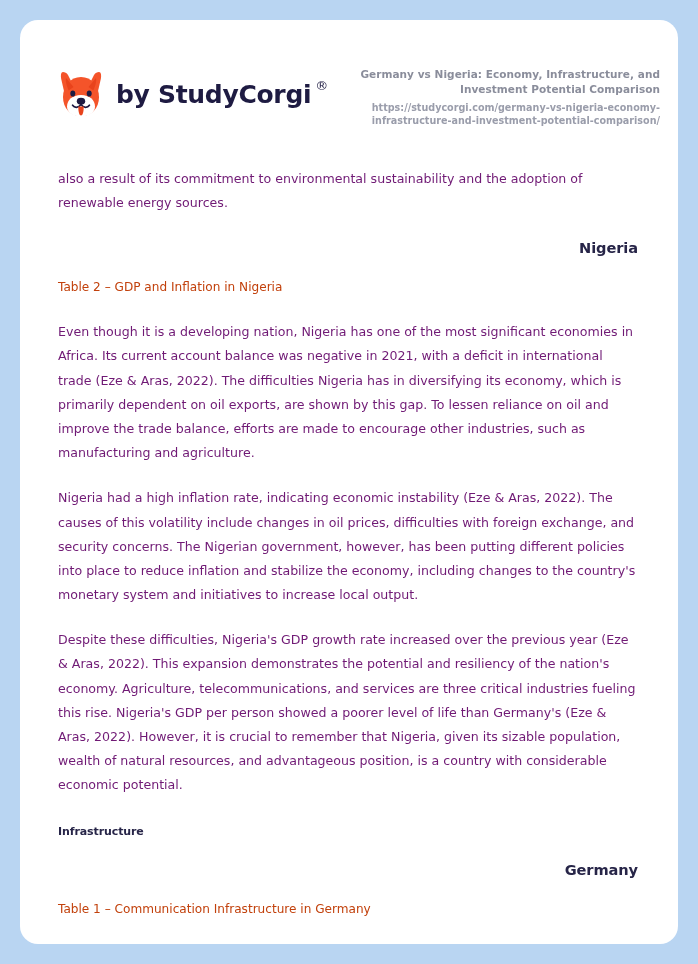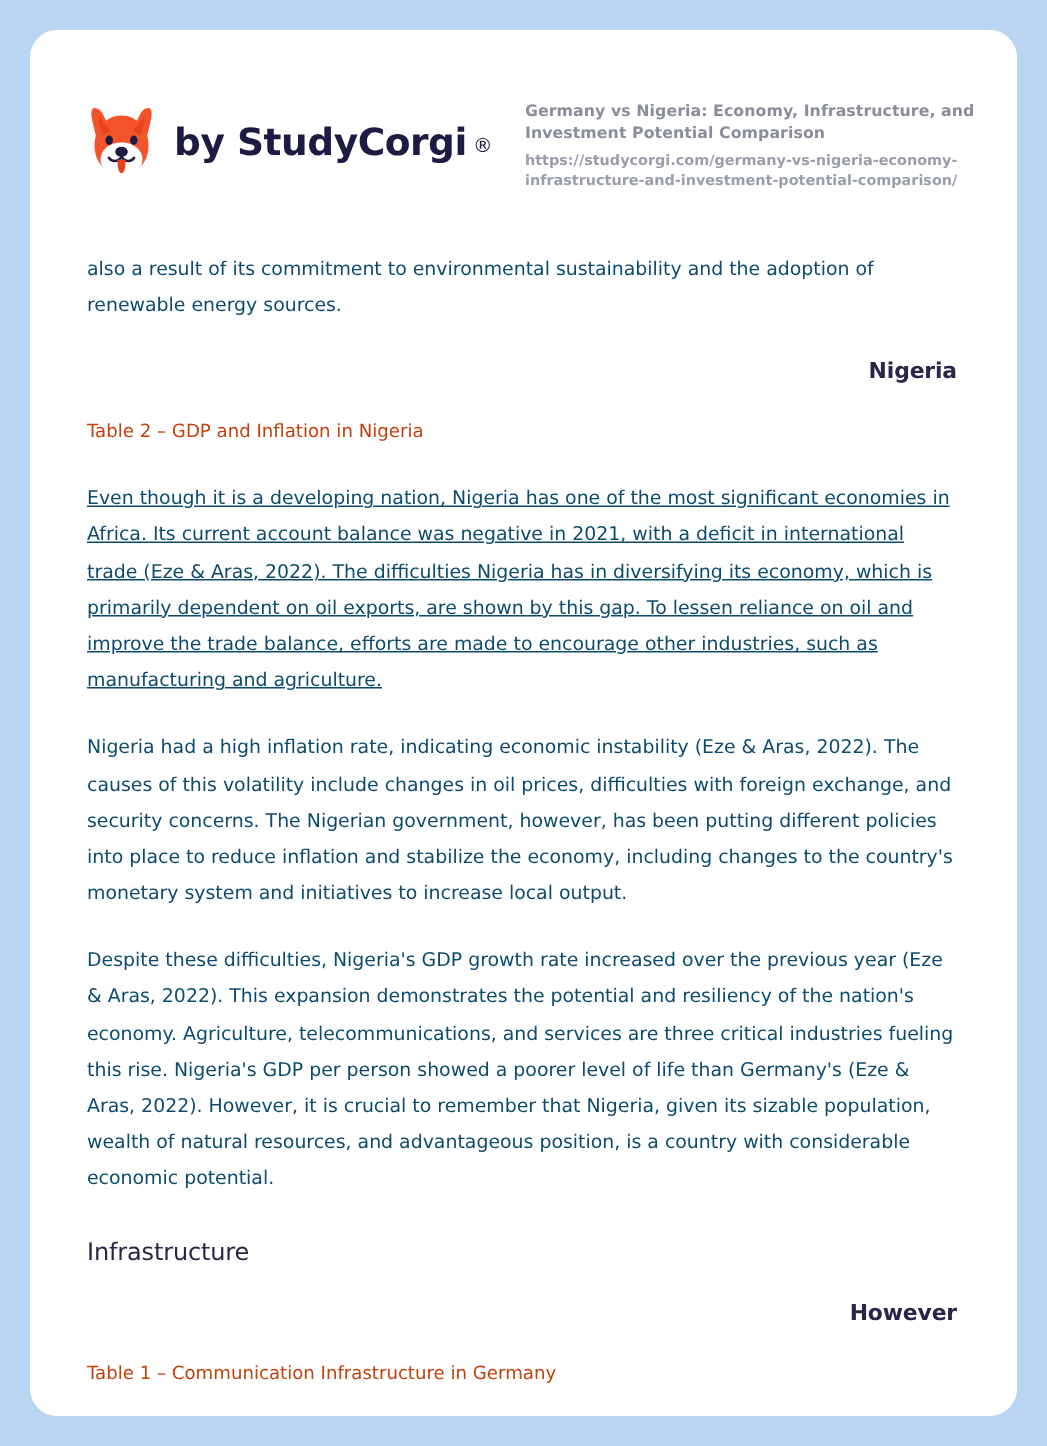--- a/index.html
+++ b/index.html
@@ -44,37 +44,38 @@
 
   .brand-logo {
     width: 46px;
     height: 50px;
     flex: 0 0 auto;
     display: block;
   }
 
   .brand-wordmark {
     display: flex;
-    align-items: flex-end;
+    align-items: flex-start;
     color: #1e1b42;
     font-size: 25px;
     font-weight: bold;
     letter-spacing: -0.3px;
     line-height: 1;
     white-space: nowrap;
   }
   .brand-reg {
     font-size: 13px;
     font-weight: normal;
     margin-left: 4px;
     position: relative;
     top: -3px;
   }
 
   .header-meta {
+    text-align: right;
     flex: 0 1 auto;
     max-width: 310px;
     padding-top: 2px;
   }
   .header-title {
     color: #8a8d9b;
     font-size: 10.5px;
     font-weight: bold;
     line-height: 1.42;
     letter-spacing: 0.05px;
@@ -88,58 +89,58 @@
     word-break: break-word;
   }
 
   
   .doc-body {
     padding: 0 40px 0 38px;
     margin-top: 39px;
   }
 
   .para {
-    color: #0c4a6e;
+    color: #701a75;
     font-size: 12.6px;
     line-height: 1.92;
     margin: 0 0 21px 0;
     text-align: left;
   }
 
   .caption {
     color: #c2410c;
     font-size: 12.1px;
     line-height: 1.9;
     margin: 0 0 21px 0;
   }
 
   h2.sec-h2 {
     color: #272548;
-    font-size: 16px;
-    font-weight: normal;
+    font-size: 11px;
+    font-weight: bold;
     line-height: 1.3;
     margin: 28px 0 18px 0;
     letter-spacing: -0.1px;
   }
 
   h3.sec-h3 {
     color: #272548;
     font-size: 14.6px;
     font-weight: bold;
     line-height: 1.3;
     margin: 21px 0 18px 0;
     letter-spacing: -0.1px;
     text-align: right;
   }
 
   h3.sec-h3.first-h3 {
     margin-top: 24px;
   }
 
-  .tight-top { margin-top: 8px; text-decoration: underline; }
+  .tight-top { margin-top: 8px; }
 </style>
 </head>
 <body>
 
 <div class="page-card">
 
   <div class="doc-header">
 
     <div class="brand">
       <span class="brand-logo">
@@ -189,19 +190,19 @@
     <p class="caption">Table 2 – GDP and Inflation in Nigeria</p>
 
     <p class="para tight-top">Even though it is a developing nation, Nigeria has one of the most significant economies in Africa. Its current account balance was negative in 2021, with a deficit in international trade (Eze &amp; Aras, 2022). The difficulties Nigeria has in diversifying its economy, which is primarily dependent on oil exports, are shown by this gap. To lessen reliance on oil and improve the trade balance, efforts are made to encourage other industries, such as manufacturing and agriculture.</p>
 
     <p class="para">Nigeria had a high inflation rate, indicating economic instability (Eze &amp; Aras, 2022). The causes of this volatility include changes in oil prices, difficulties with foreign exchange, and security concerns. The Nigerian government, however, has been putting different policies into place to reduce inflation and stabilize the economy, including changes to the country's monetary system and initiatives to increase local output.</p>
 
     <p class="para">Despite these difficulties, Nigeria's GDP growth rate increased over the previous year (Eze &amp; Aras, 2022). This expansion demonstrates the potential and resiliency of the nation's economy. Agriculture, telecommunications, and services are three critical industries fueling this rise. Nigeria's GDP per person showed a poorer level of life than Germany's (Eze &amp; Aras, 2022). However, it is crucial to remember that Nigeria, given its sizable population, wealth of natural resources, and advantageous position, is a country with considerable economic potential.</p>
 
     <h2 class="sec-h2">Infrastructure</h2>
 
-    <h3 class="sec-h3">However</h3>
+    <h3 class="sec-h3">Germany</h3>
 
     <p class="caption">Table 1 – Communication Infrastructure in Germany</p>
 
   </div>
 
 </div>
 
 </body></html>

